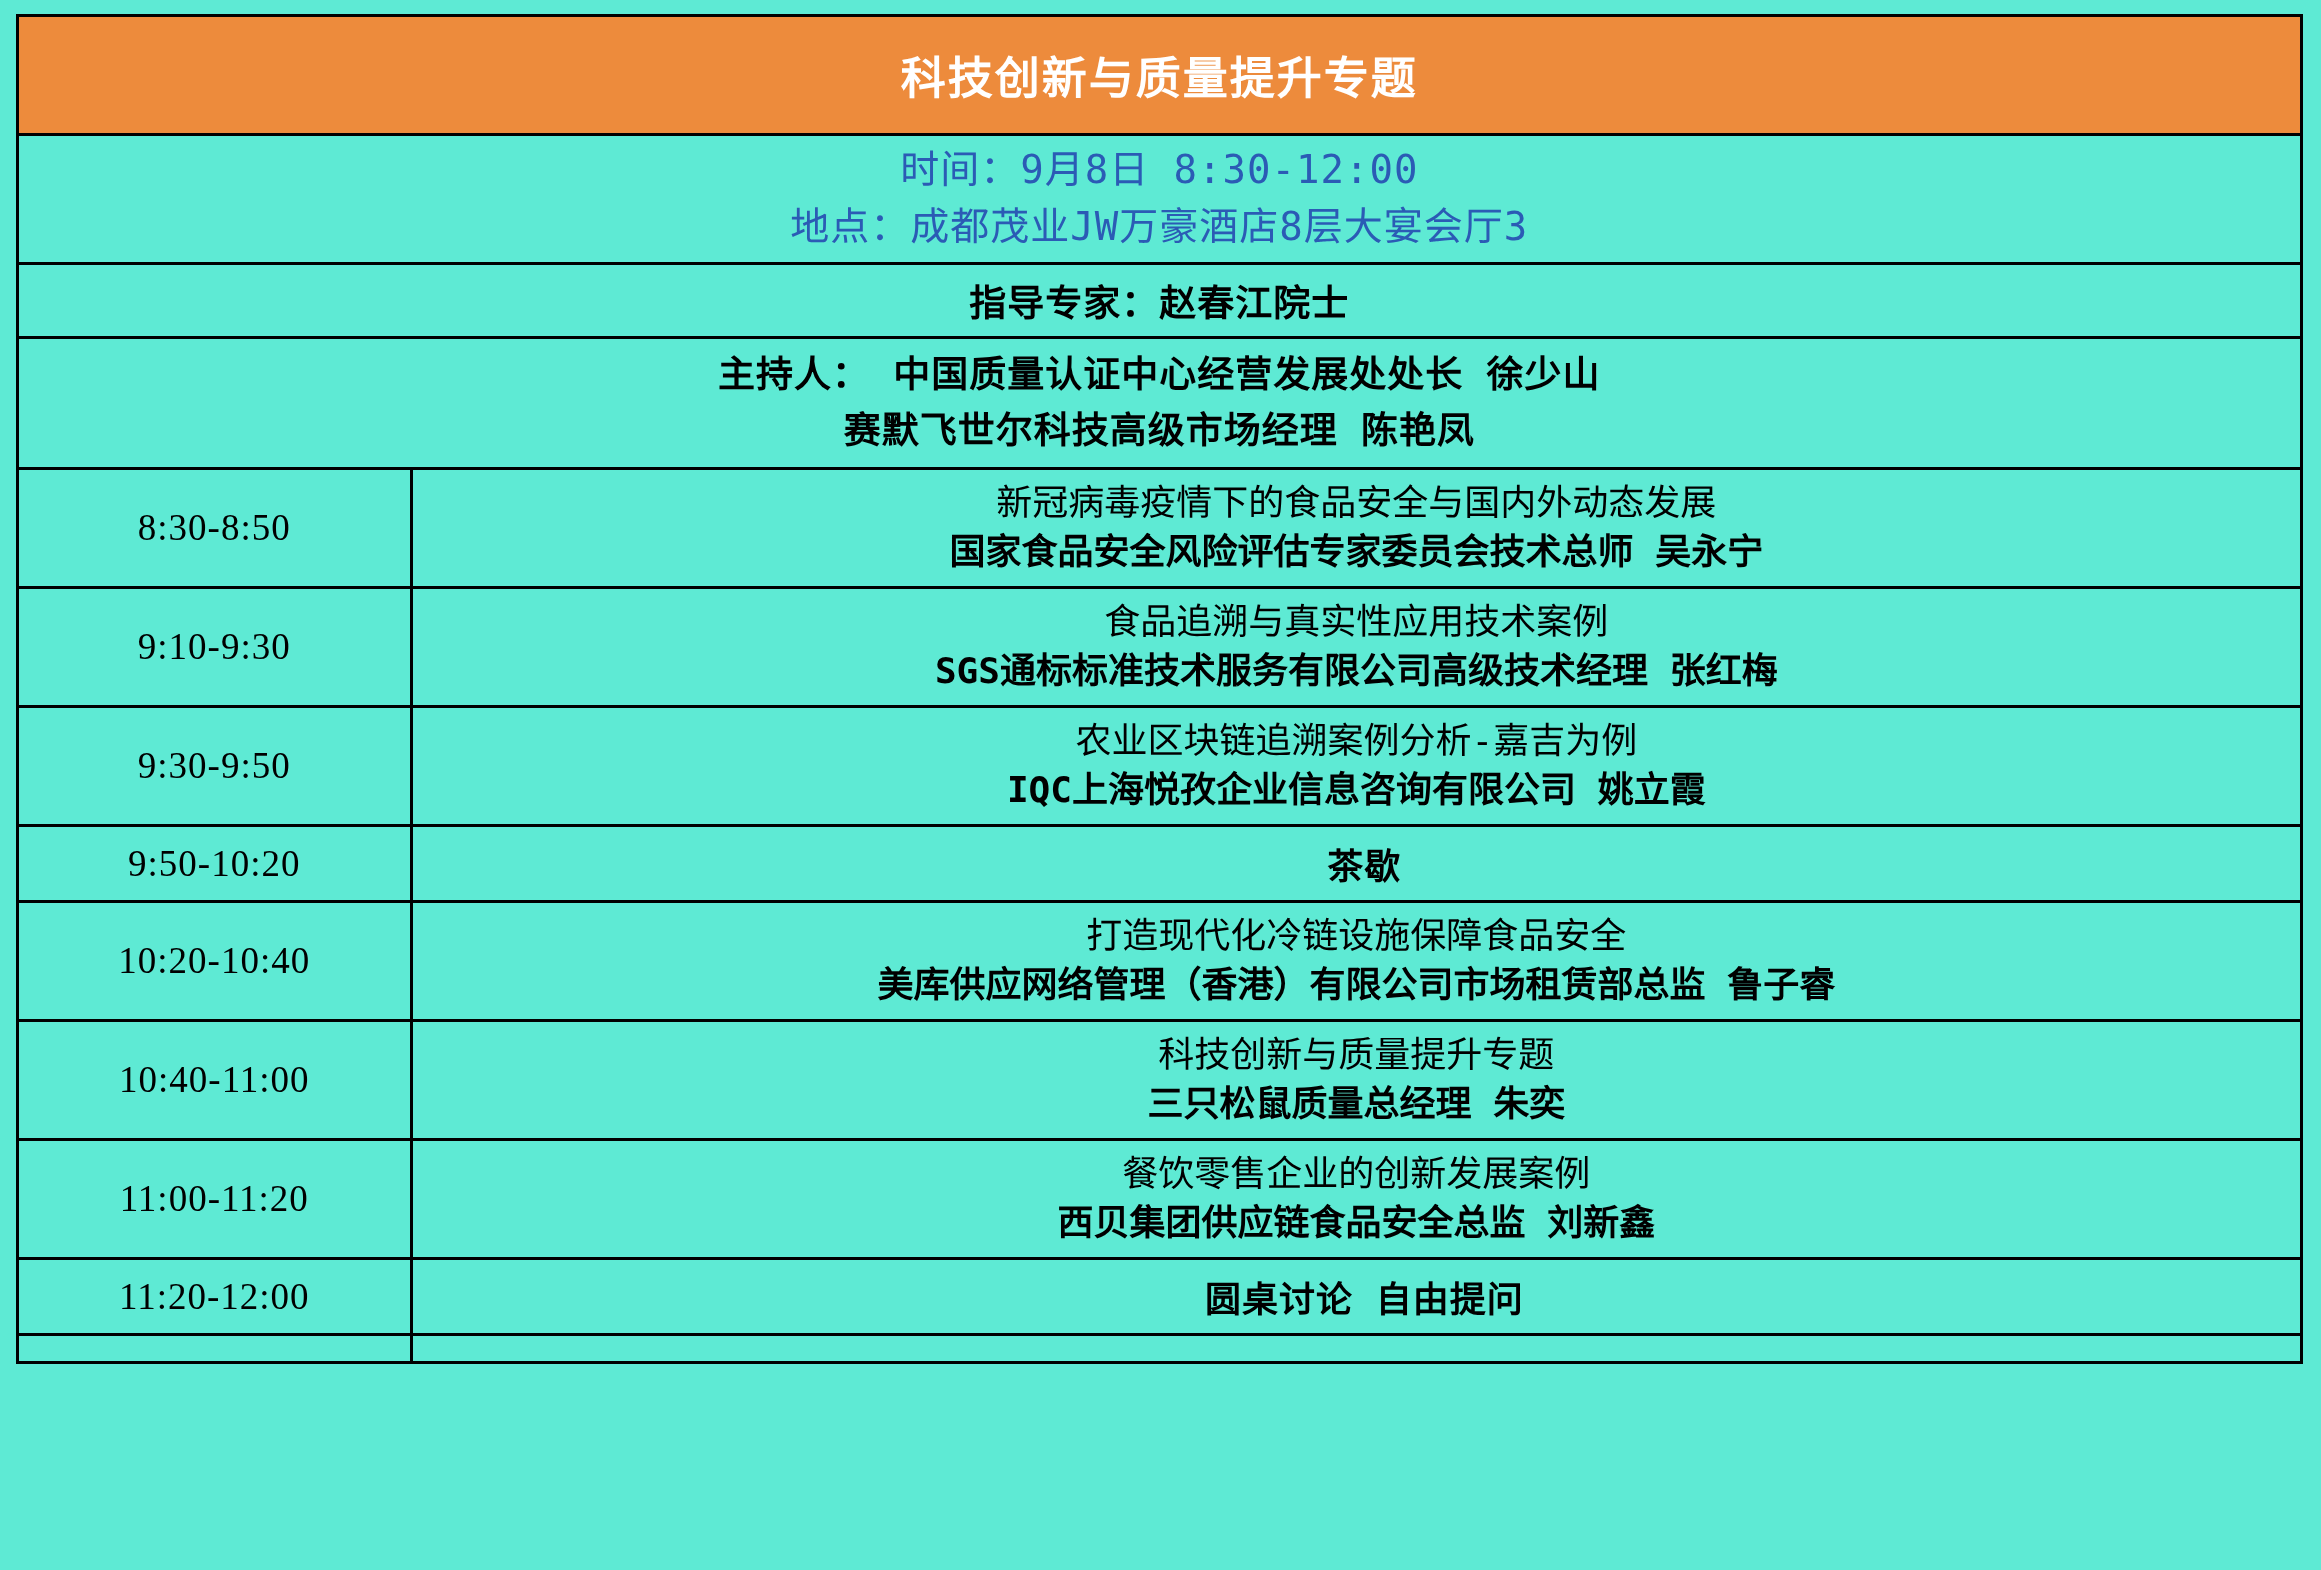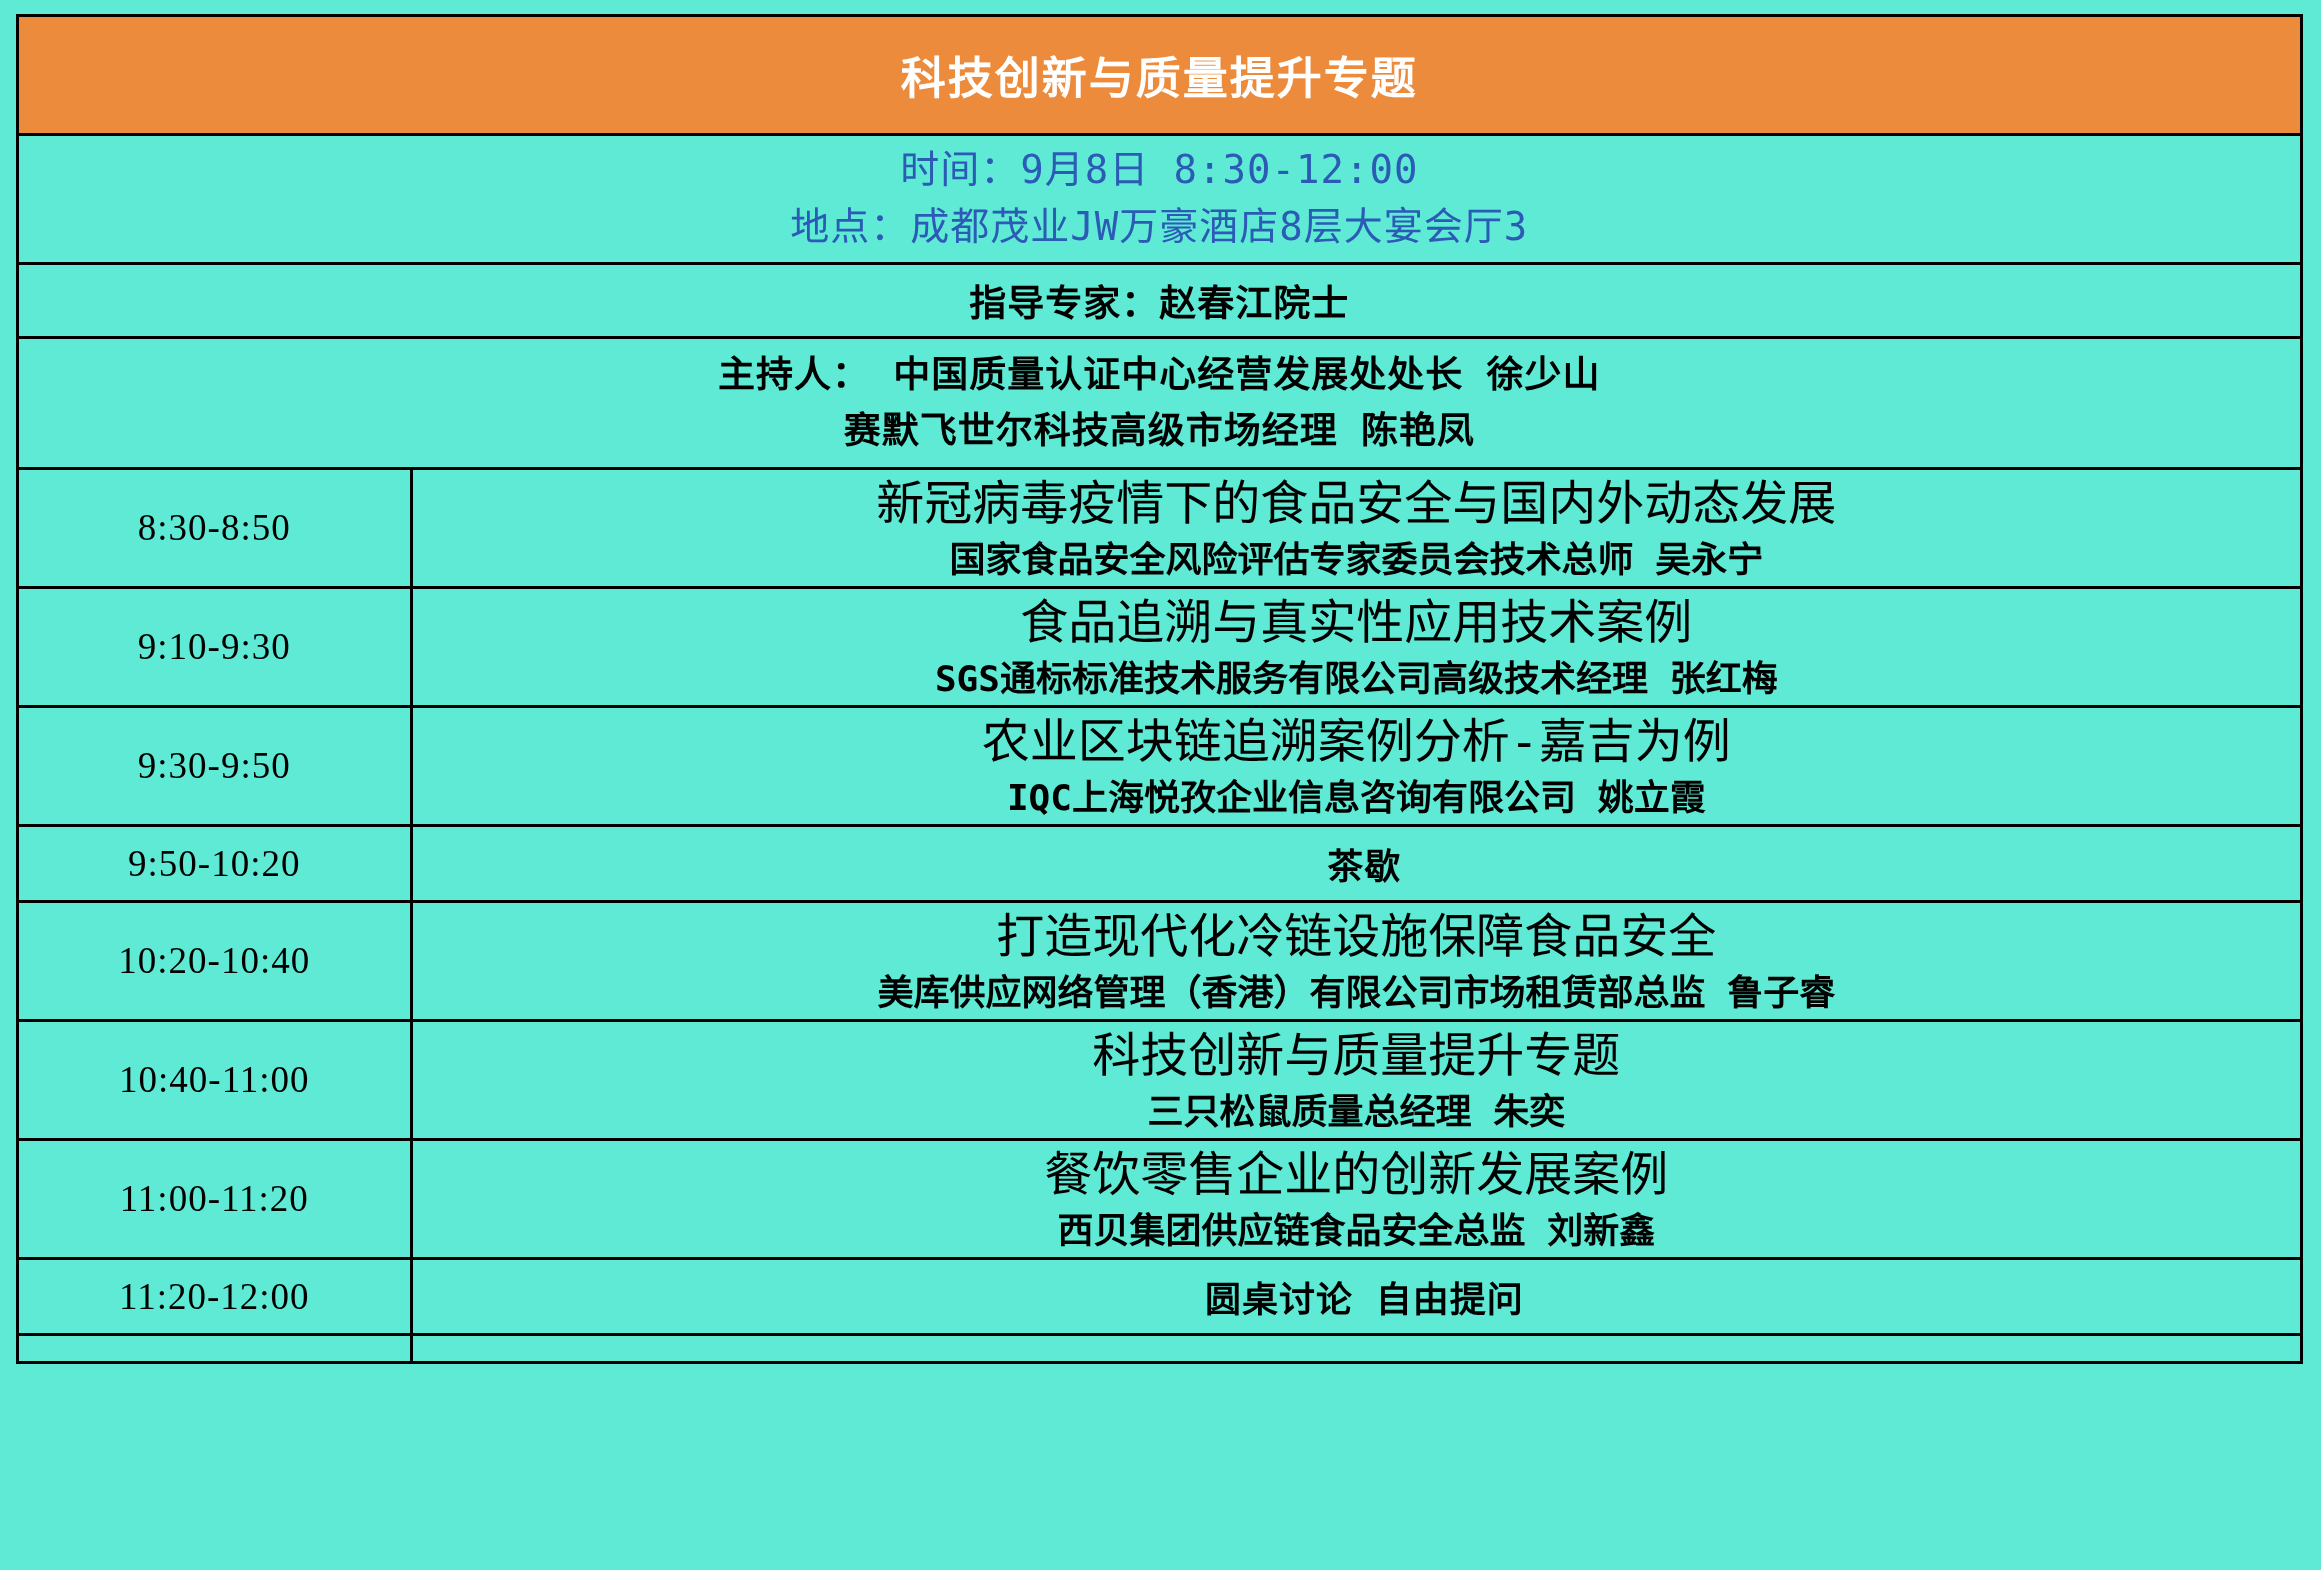--- a/index.html
+++ b/index.html
@@ -78,21 +78,21 @@
     font-size: 37px;
     font-family: Liberation Serif, serif;
     letter-spacing: 1px;
     color: #000;
   }
   .session-cell {
     padding: 7.9px 13.8px;
   }
   .session-topic {
     display: block;
-    font-size: 48px;
+    font-size: 36px;
     font-family: "DejaVu Sans Mono", "Liberation Mono", monospace;
     line-height: 1.35;
     letter-spacing: 0px;
   }
   .session-speaker {
     display: block;
     font-size: 36px;
     font-weight: bold;
     font-family: "DejaVu Sans Mono", "Liberation Mono", monospace;
     line-height: 1.35;

